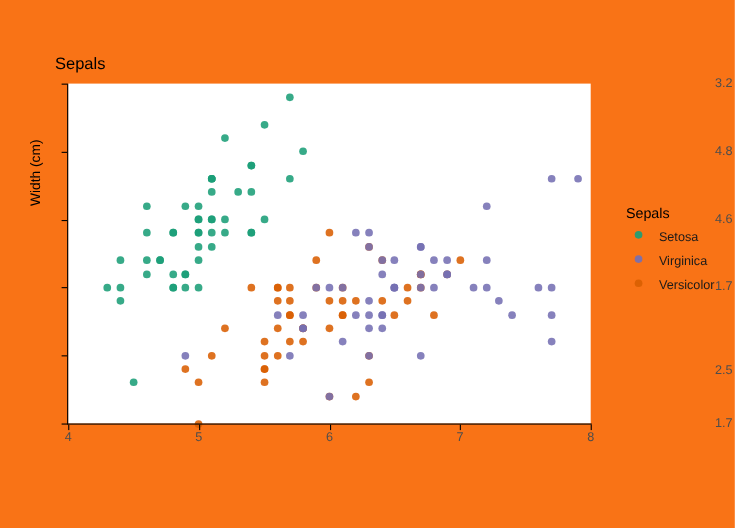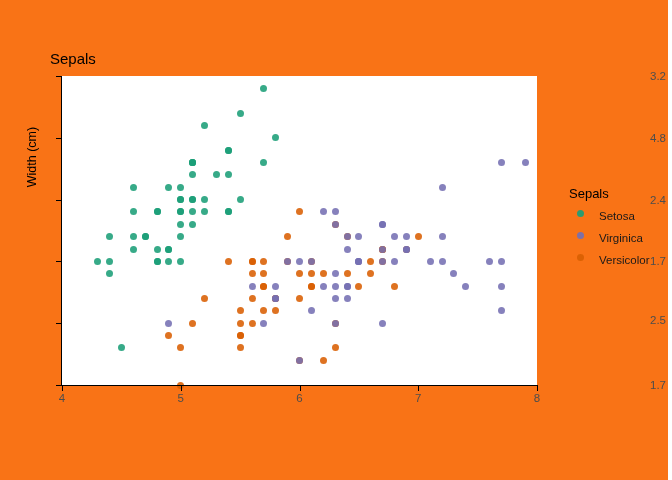--- a/index.html
+++ b/index.html
@@ -325,25 +325,25 @@
       </div>
   </div>
 
   <div id="y-axis-line"></div>
   <div id="x-axis-line"></div>
 
   <div id="y-axis-ticks">
       <div class="y-tick-mark" style="top: 385px;"></div>
       <div class="y-tick-label" style="top: 385px;">1.7</div>
       <div class="y-tick-mark" style="top: 323.2px;"></div>
-      <div class="y-tick-label" style="top: 320px;">2.5</div>
+      <div class="y-tick-label" style="top: 337px;">2.5</div>
       <div class="y-tick-mark" style="top: 261.4px;"></div>
       <div class="y-tick-label" style="top: 261.4px;">1.7</div>
       <div class="y-tick-mark" style="top: 199.6px;"></div>
-      <div class="y-tick-label" style="top: 199.6px;">2.4</div>
+      <div class="y-tick-label" style="top: 199.6px;">4.6</div>
       <div class="y-tick-mark" style="top: 137.8px;"></div>
       <div class="y-tick-label" style="top: 137.8px;">4.8</div>
       <div class="y-tick-mark" style="top: 76px;"></div>
       <div class="y-tick-label" style="top: 76px;">3.2</div>
     </div>
   <div id="x-axis-ticks">
       <div class="x-tick-mark" style="left: 62px;"></div>
       <div class="x-tick-label" style="left: 62px;">4</div>
       <div class="x-tick-mark" style="left: 180.75px;"></div>
       <div class="x-tick-label" style="left: 180.75px;">5</div>

